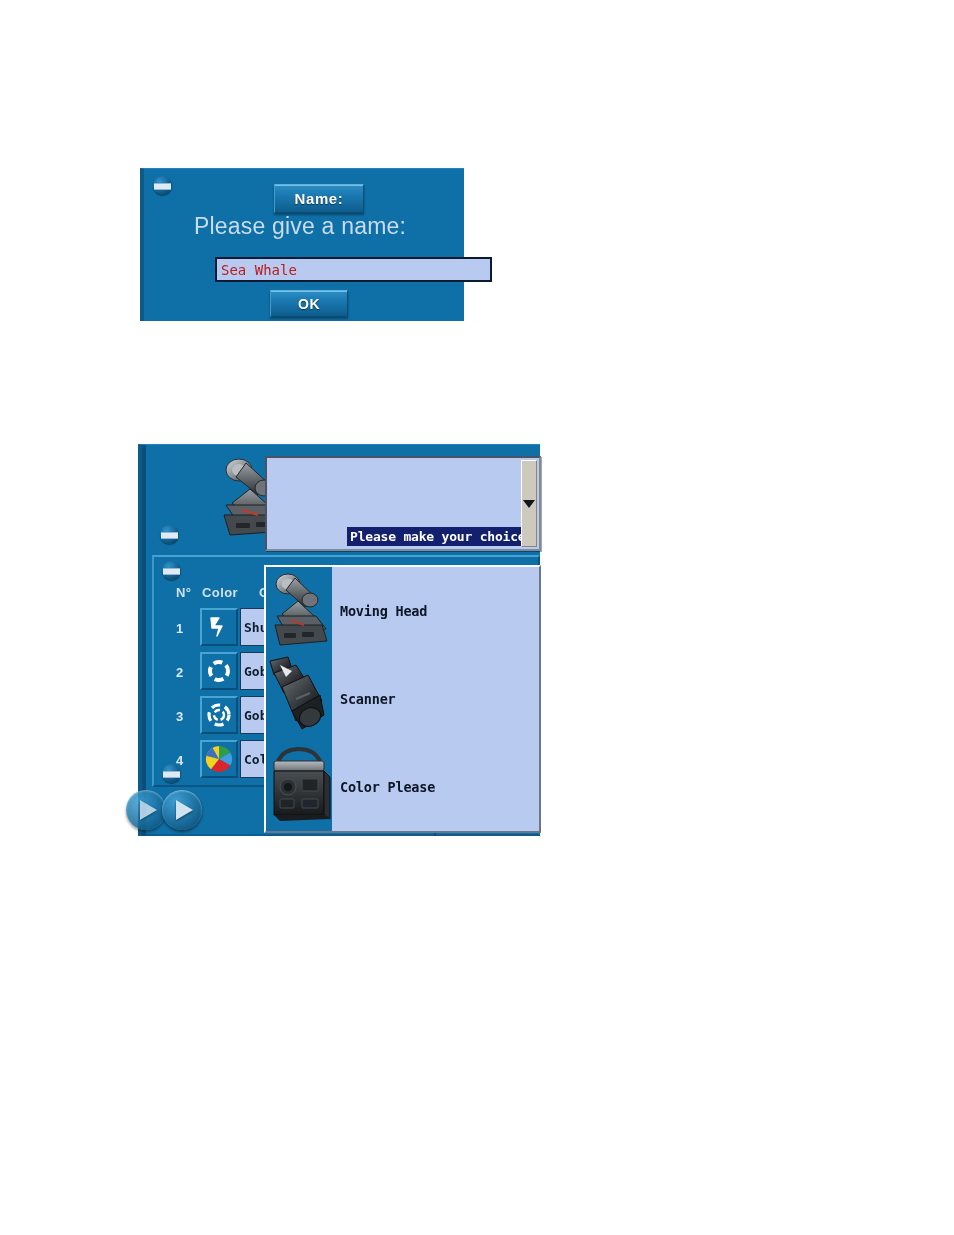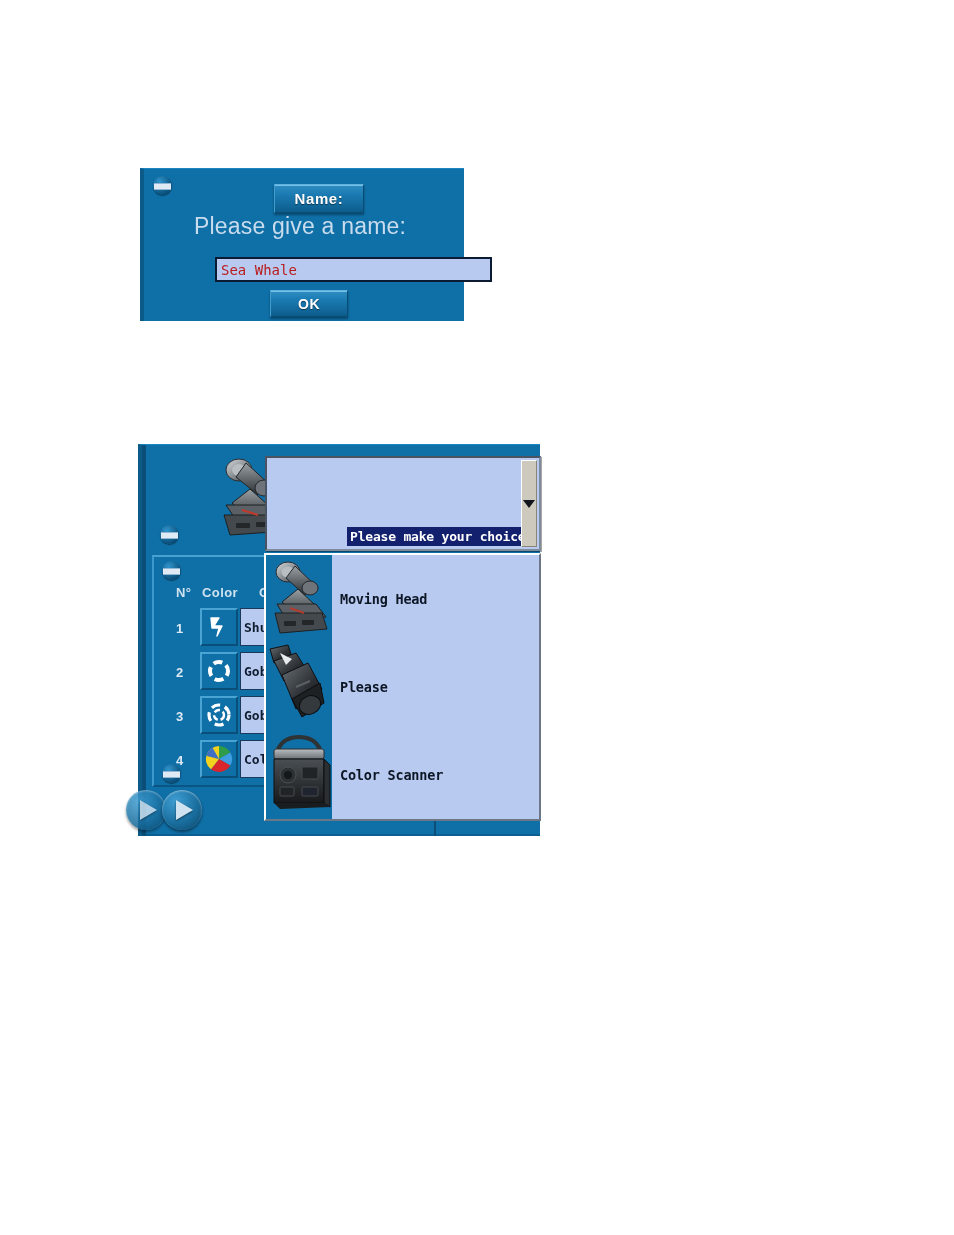--- a/index.html
+++ b/index.html
@@ -218,21 +218,21 @@
     position: absolute; left: 50%; top: 50%;
     transform: translate(-50%,-50%);
     width: 0; height: 0;
     border-left: 6px solid transparent;
     border-right: 6px solid transparent;
     border-top: 8px solid #11161c;
   }
 
   #combo-list {
     position: absolute;
-    left: 122px; top: 108px;
+    left: 122px; top: 120px;
     width: 277px; height: 268px;
     background: #b9caf0;
     border: 2px solid #6c7686;
     border-top-color: #ffffff; border-left-color: #ffffff; padding-left: 16px;
   }
   .combo-item {
     position: absolute; left: 0; width: 100%; height: 88px;
     display: flex; align-items: center;
   }
   .combo-thumb {
@@ -421,21 +421,21 @@
             </defs>
             <path d="M4 6 L22 2 L26 14 L8 20 Z" fill="url(#s1)" stroke="#0e1012"></path>
             <path d="M8 18 L30 10 L40 26 L18 38 Z" fill="url(#s1)" stroke="#0e1012"></path>
             <path d="M14 10 L26 16 L20 22 Z" fill="#e6eaec"></path>
             <path d="M16 32 L42 20 L56 46 L30 66 Z" fill="url(#s1)" stroke="#0e1012"></path>
             <path d="M26 56 L54 40 L58 60 L36 74 Z" fill="#1d2124" stroke="#0b0d0e"></path>
             <ellipse cx="44" cy="62" rx="11" ry="9" transform="rotate(-25 44 62)" fill="#34393d" stroke="#0b0d0e"></ellipse>
             <path d="M30 44 L44 38" stroke="#5a6166" stroke-width="2"></path>
           </svg>
         </div>
-        <div class="combo-label">Please</div>
+        <div class="combo-label">Scanner</div>
       </div>
 
       <div class="combo-item" style="top:176px;">
         <div class="combo-thumb">
           <svg width="66" height="88" viewBox="0 0 66 88">
             <defs>
               <linearGradient id="c1" x1="0" y1="0" x2="0" y2="1">
                 <stop offset="0" stop-color="#b8bdc1"></stop>
                   <stop offset="1" stop-color="#6d7276"></stop>
               </linearGradient>
@@ -449,18 +449,18 @@
             <path d="M8 28 L58 28 L58 72 L8 72 Z" fill="url(#c2)" stroke="#0d0f10"></path>
             <path d="M58 28 L64 34 L64 76 L58 72 Z" fill="#2b2f32" stroke="#0d0f10"></path>
             <path d="M8 72 L58 72 L64 76 L14 78 Z" fill="#1a1d1f"></path>
             <circle cx="22" cy="44" r="8" fill="#2c3134" stroke="#4b5155"></circle>
             <circle cx="22" cy="44" r="4" fill="#15181a"></circle>
             <rect x="36" y="36" width="16" height="12" rx="1" fill="#202426" stroke="#464b4f"></rect>
             <rect x="14" y="56" width="14" height="9" rx="1" fill="#202426" stroke="#464b4f"></rect>
             <rect x="36" y="56" width="16" height="9" rx="1" fill="#20242e" stroke="#464b4f"></rect>
           </svg>
         </div>
-        <div class="combo-label">Color Scanner</div>
+        <div class="combo-label">Color Please</div>
       </div>
     </div>
   </div>
 
 </div>
 
 </body></html>

